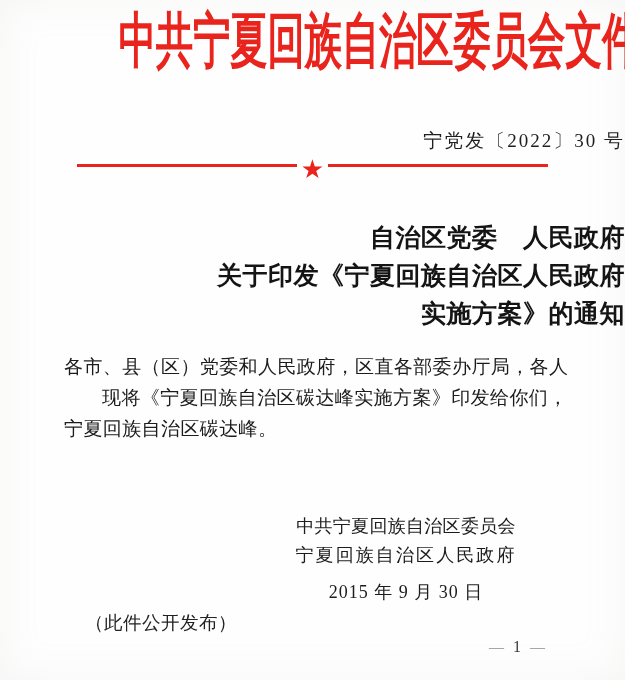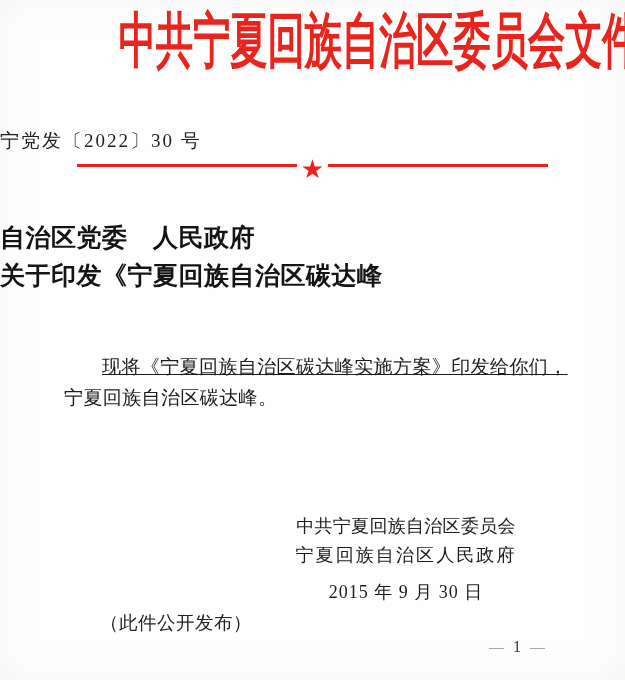--- a/index.html
+++ b/index.html
@@ -19,21 +19,21 @@
     font-weight:900;
     color:#e8241c;
     white-space:nowrap;
     transform:scaleX(0.62);
     transform-origin:50% 50%;
     letter-spacing:0px;
   }
   
   .doc-number{
     position:absolute;top:128px;left:0;right:0;
-    text-align:left;
+    text-align:right;
     font-size:19px;line-height:26px;
     letter-spacing:2px;
     color:#1f1f1f;
   }
   
   .red-rule{
     position:absolute;top:150px;left:77px;width:471px;height:31px;
     display:flex;align-items:center;
   }
   .red-rule .bar{
@@ -42,49 +42,49 @@
   .red-rule .star{
     color:#e8241c;
     font-size:26px;line-height:26px;
     margin:0 4px;
     transform:translateY(3px);
     font-family:"DejaVu Sans", sans-serif;
   }
   
   .doc-title{
     position:absolute;top:219px;left:0;right:0;
-    text-align:left;
+    text-align:right;
     font-size:25px;line-height:38px;
     font-weight:bold;
     color:#141414;
     letter-spacing:0.5px;
   }
   
   .body-text{
     position:absolute;top:351px;left:64px;width:503px;
     font-size:19px;line-height:31px;
     color:#1c1c1c;
     letter-spacing:0.4px;
   }
   .body-text .line{white-space:nowrap;}
-  .body-text .indent{padding-left:38px;text-decoration:underline;}
+  .body-text .indent{padding-left:38px;}
   
   .signature{
     position:absolute;top:512px;right:108px;width:222px;
     text-align:center;
     font-size:18px;line-height:29px;
     color:#1c1c1c;
     margin-left:20px;
   }
   .sig-org{letter-spacing:0.3px;white-space:nowrap;}
   .sig-org.org2{letter-spacing:2.1px;}
   .sig-date{margin-top:8px;letter-spacing:1px;}
   
   .public-note{
-    position:absolute;top:611px;left:100px;
+    position:absolute;top:611px;left:85px;
     font-size:18.5px;line-height:24px;
     color:#222222;
     letter-spacing:0.5px;
   }
   .page-number{
     position:absolute;top:637px;right:80px;
     font-size:15px;line-height:20px;
     color:#333333;
     display:flex;align-items:center;gap:9px;
   }
@@ -101,24 +101,26 @@
   <div class="doc-number">宁党发〔2022〕30 号</div>
 
   <div class="red-rule">
     <span class="bar"></span>
     <span class="star">★</span>
     <span class="bar"></span>
   </div>
 
   <div class="doc-title">
     <div>自治区党委　人民政府</div>
-    <div>关于印发《宁夏回族自治区碳达峰</div>
+    <div>关于印发《宁夏回族自治区人民政府</div>
+    <div>实施方案》的通知</div>
   </div>
 
   <div class="body-text">
+    <div class="line">各市、县（区）党委和人民政府，区直各部委办厅局，各人</div>
     <div class="line indent">现将《宁夏回族自治区碳达峰实施方案》印发给你们，</div>
     <div class="line">宁夏回族自治区碳达峰。</div>
   </div>
 
   <div class="signature">
     <div class="sig-org">中共宁夏回族自治区委员会</div>
     <div class="sig-org org2">宁夏回族自治区人民政府</div>
     <div class="sig-date">2015 年 9 月 30 日</div>
   </div>
 

